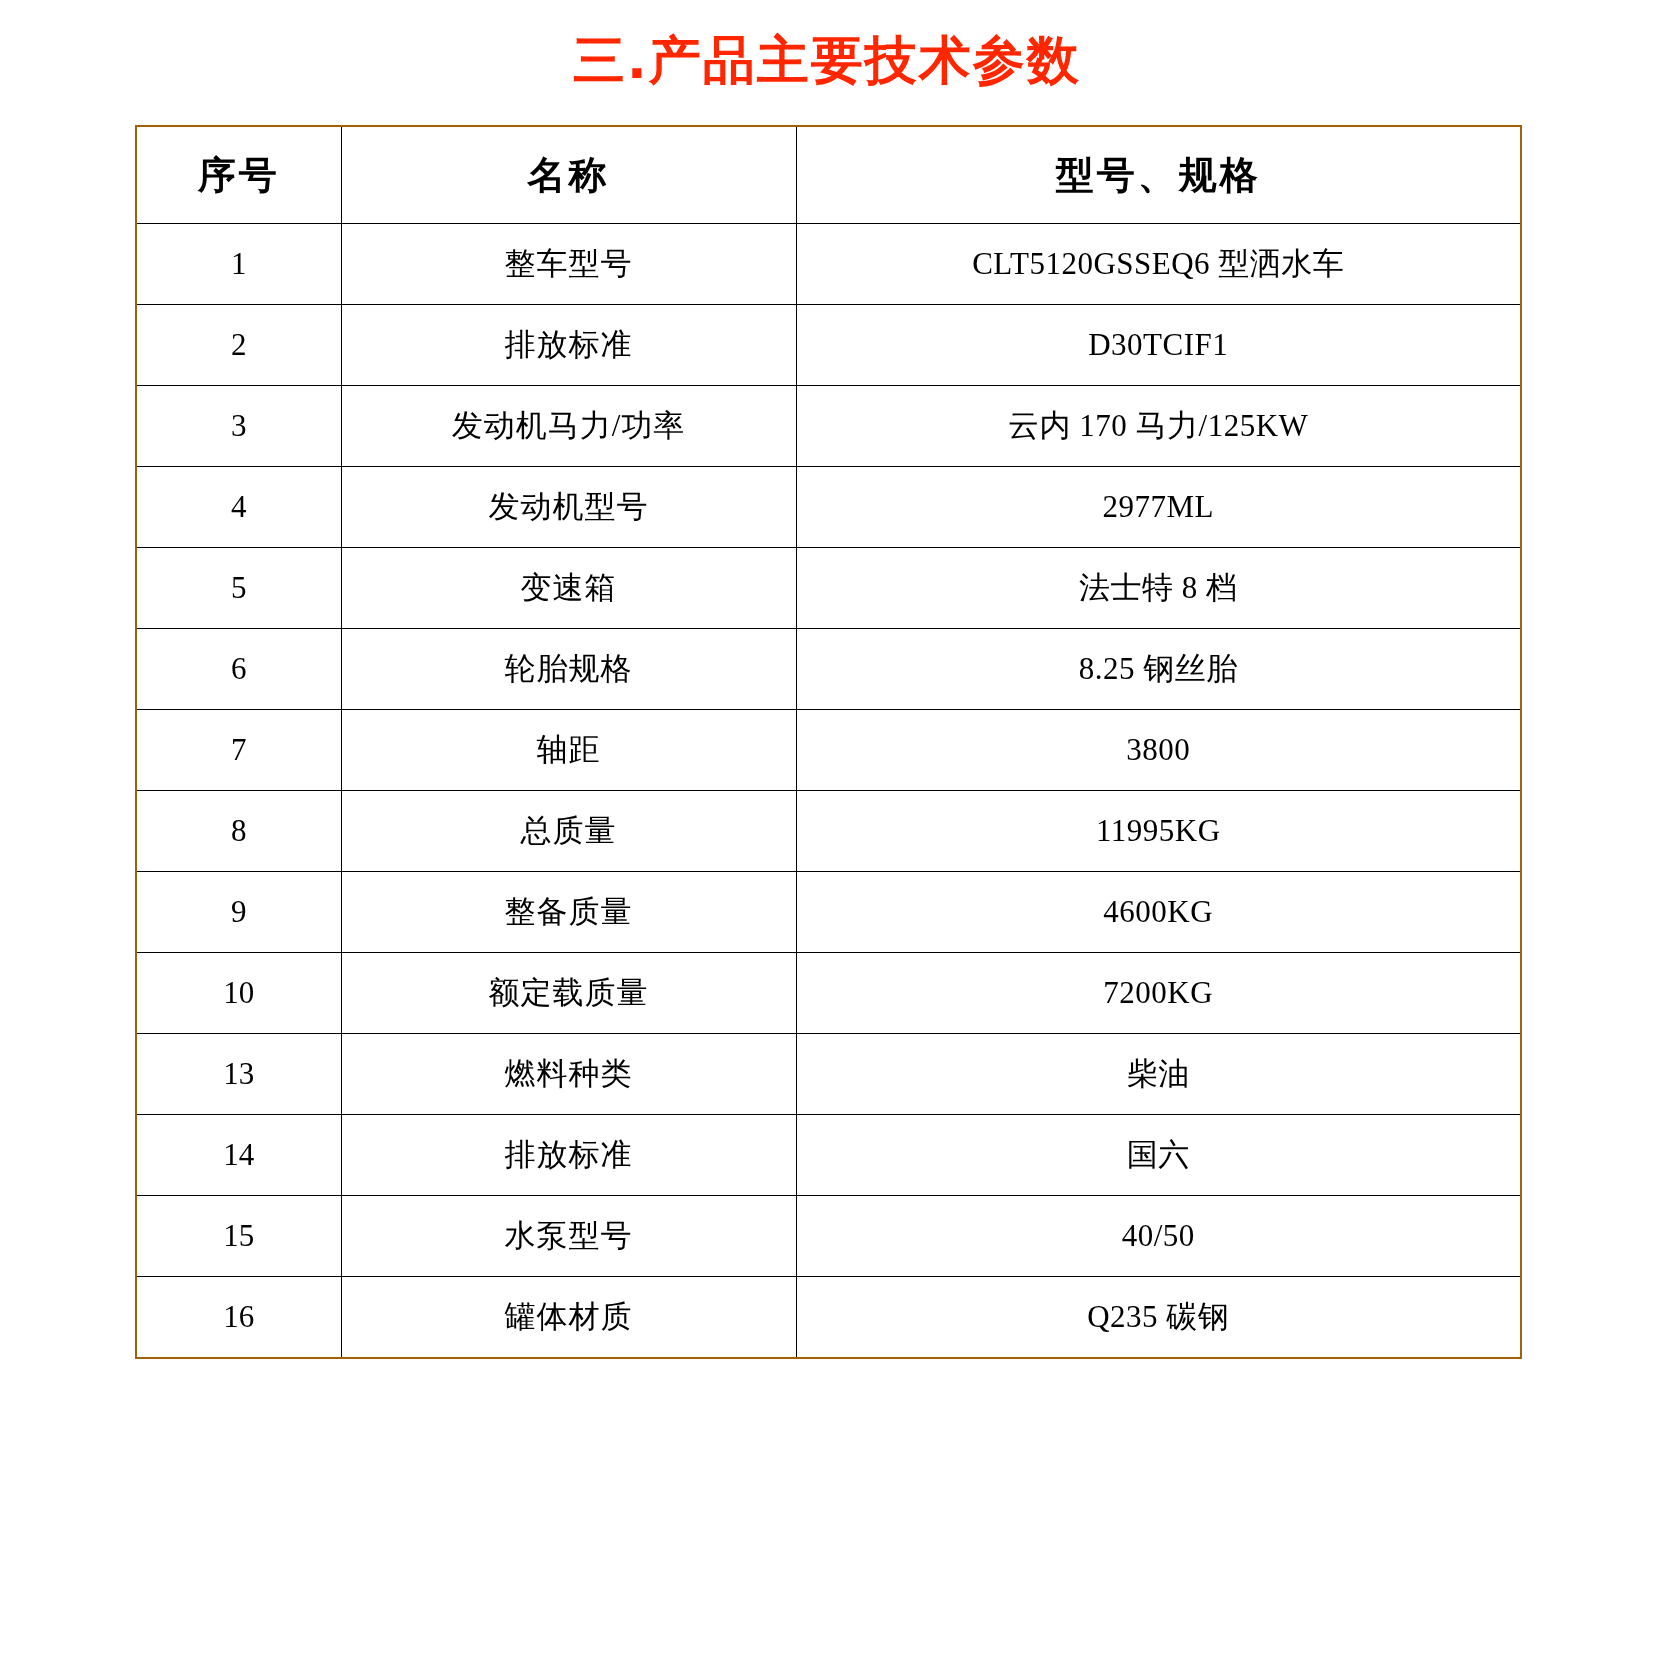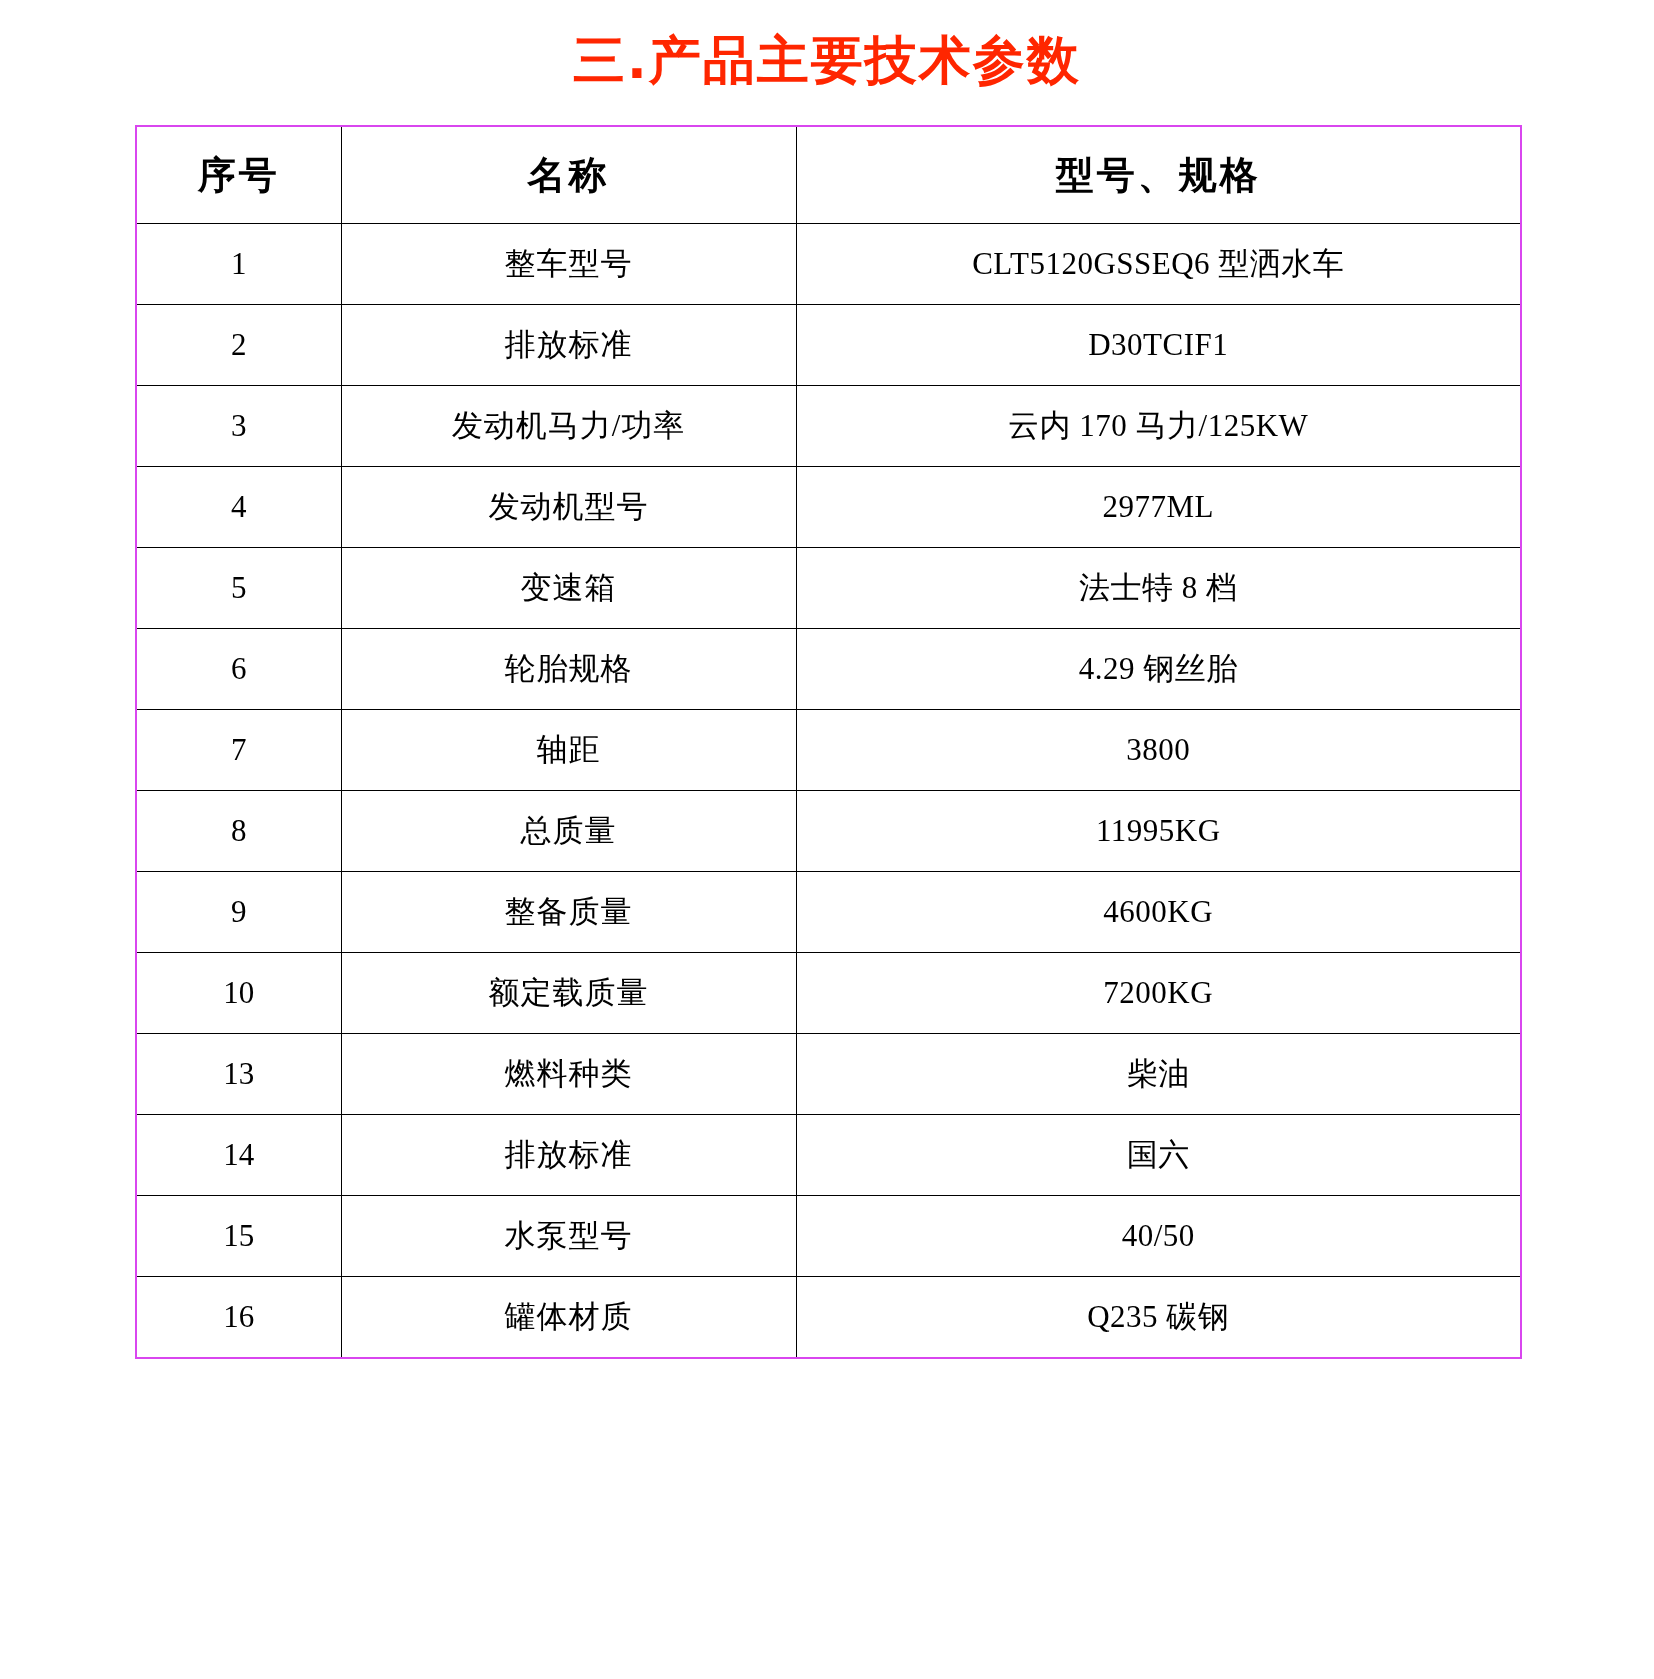--- a/index.html
+++ b/index.html
@@ -34,21 +34,21 @@
     line-height: 1.25;
   }
   .table-wrap {
     padding: 22px 135px 0 135px;
     box-sizing: border-box;
   }
   table.spec {
     border-collapse: collapse;
     width: 1385px;
     table-layout: fixed;
-    border: 2px solid #d946ef;
+    border: 2px solid #a16207;
   }
   table.spec col.c1 { width: 205px; }
   table.spec col.c2 { width: 455px; }
   table.spec col.c3 { width: 725px; }
 
   table.spec th, table.spec td {
     border: 1.5px solid #000;
     text-align: center;
     vertical-align: middle;
     padding: 0;
@@ -119,21 +119,21 @@
             <td class="value">2977ML</td>
           </tr>
           <tr>
             <td class="idx">5</td>
             <td class="name">变速箱</td>
             <td class="value">法士特 8 档</td>
           </tr>
           <tr>
             <td class="idx">6</td>
             <td class="name">轮胎规格</td>
-            <td class="value">4.29 钢丝胎</td>
+            <td class="value">8.25 钢丝胎</td>
           </tr>
           <tr>
             <td class="idx">7</td>
             <td class="name">轴距</td>
             <td class="value">3800</td>
           </tr>
           <tr>
             <td class="idx">8</td>
             <td class="name">总质量</td>
             <td class="value">11995KG</td>

